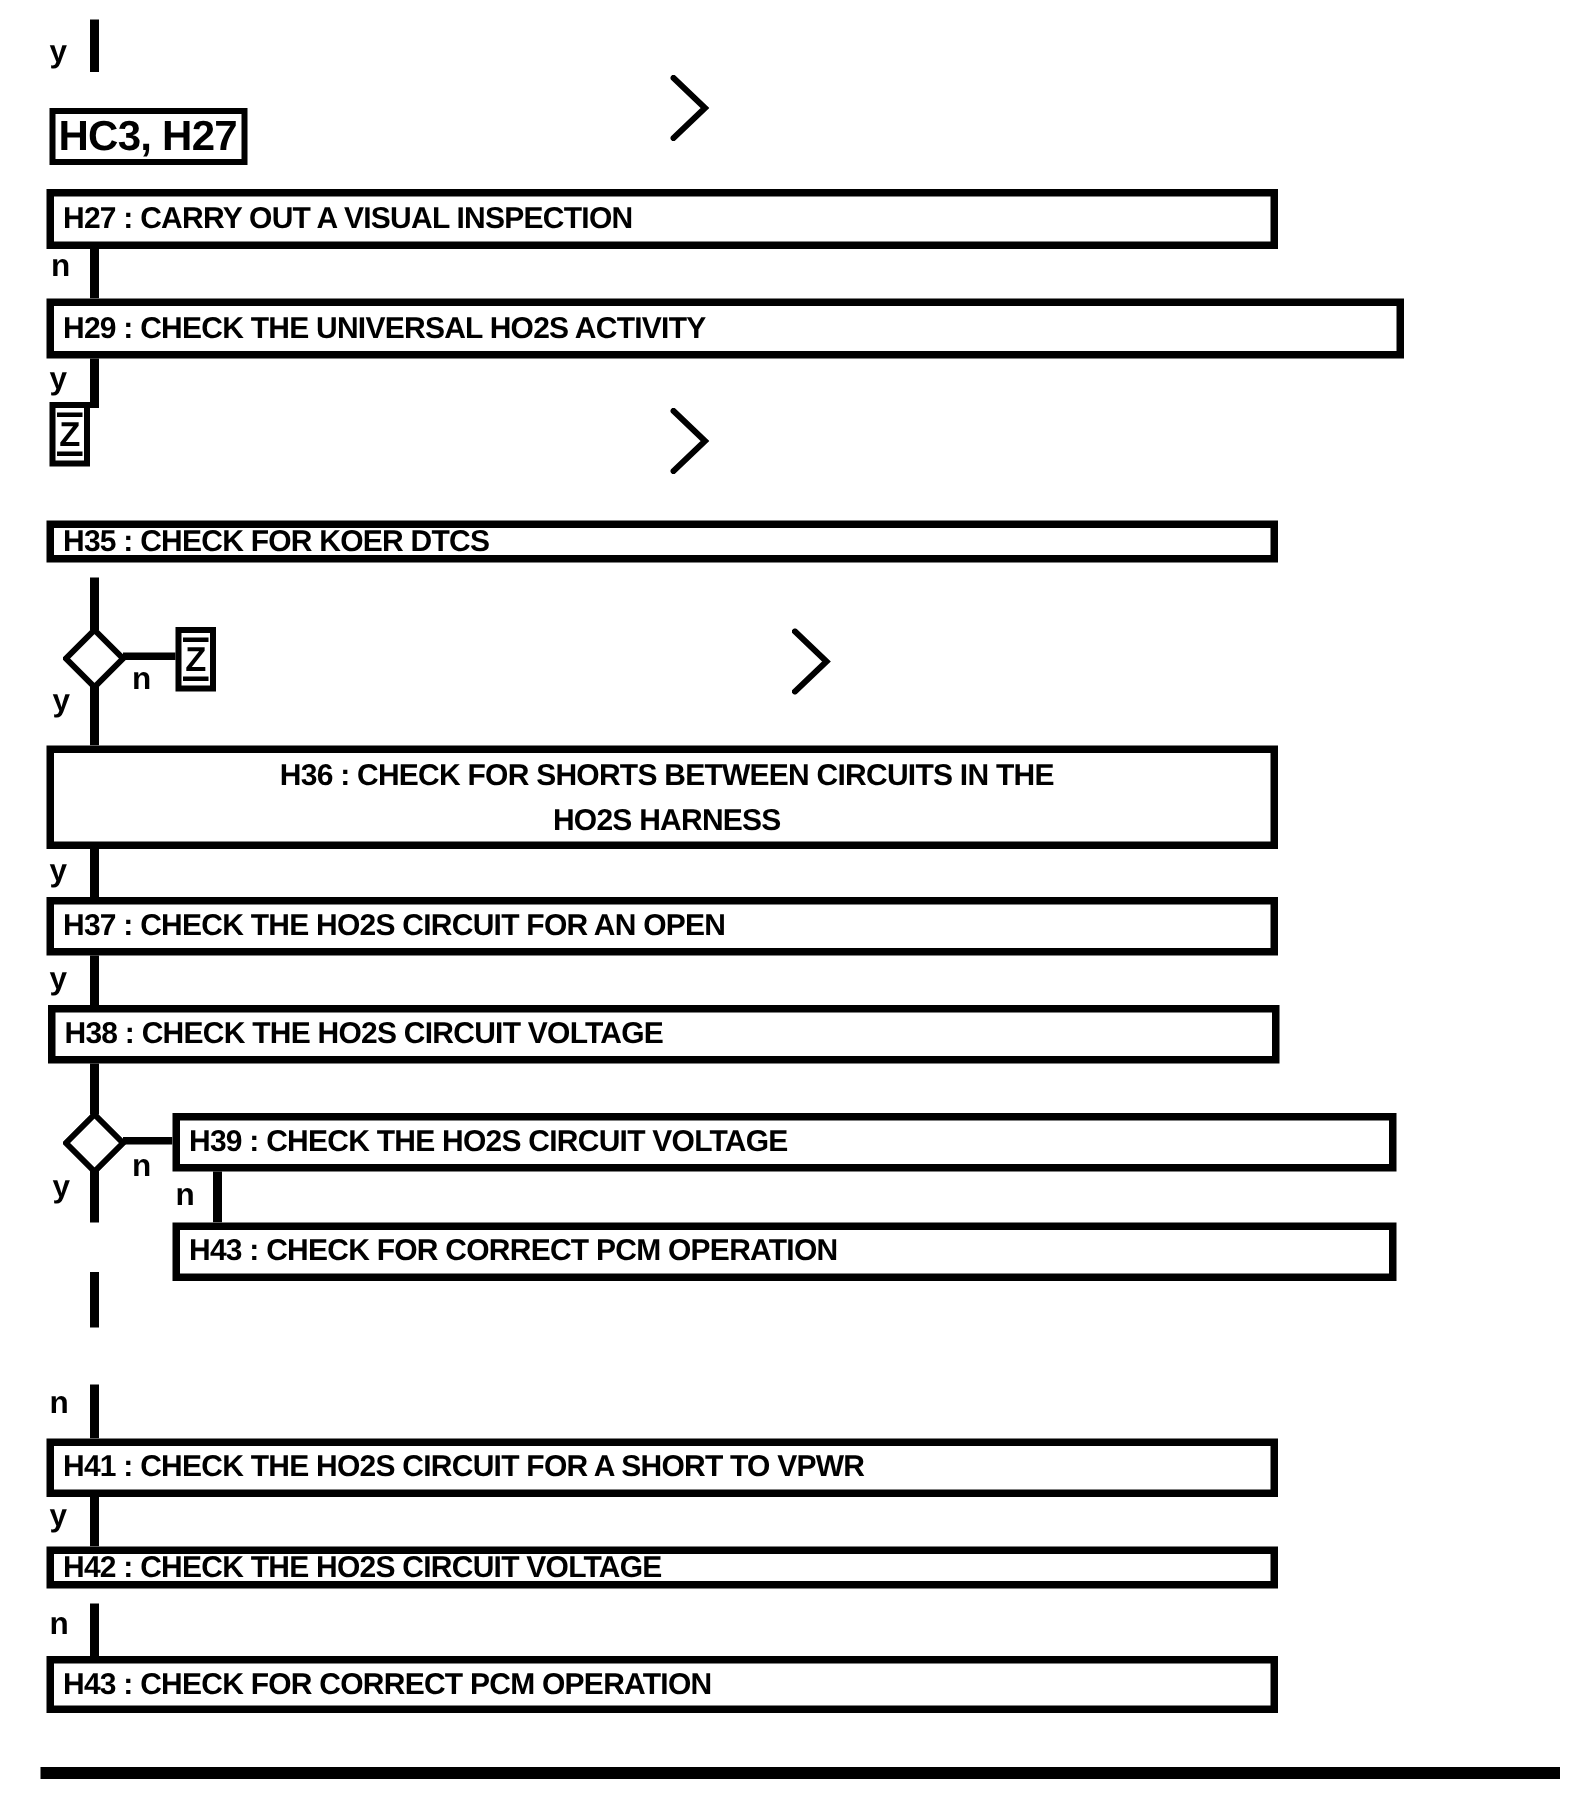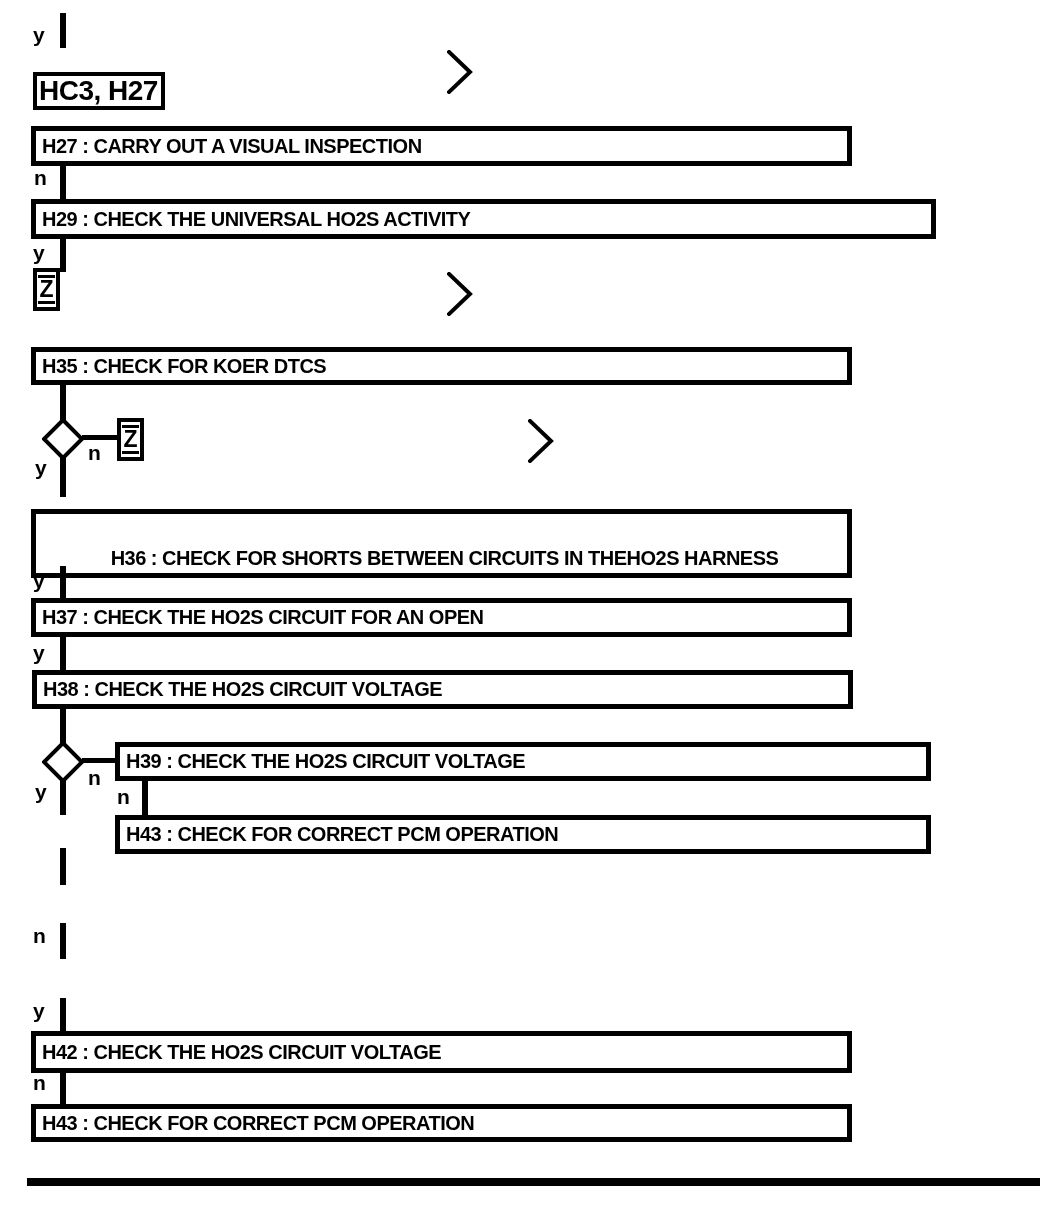--- a/index.html
+++ b/index.html
@@ -6,21 +6,21 @@
   .canvas{
     position:relative;width:1056px;height:1212px;background:#ffffff;
     font-family:"Liberation Sans",sans-serif;font-weight:bold;color:#000000;
     overflow:hidden;
   }
   .box{
     position:absolute;box-sizing:border-box;border:5px solid #000000;background:#ffffff;
     display:flex;align-items:center;padding-left:6px;
     font-size:20px;letter-spacing:-0.5px;white-space:nowrap;
   }
-  .box.multi{flex-direction:row;align-items:flex-end;justify-content:center;line-height:30px;margin-top:12px;}
+  .box.multi{flex-direction:column;align-items:center;justify-content:center;line-height:30px;}
   .startbox{
     position:absolute;box-sizing:border-box;border:4px solid #000000;background:#ffffff;
     display:flex;align-items:center;padding-left:2px;font-size:28px;letter-spacing:-0.5px;white-space:nowrap;margin-top:24px;
   }
   .vline{position:absolute;width:6px;background:#000000;}
   .hline{position:absolute;height:5px;background:#000000;}
   .lbl{position:absolute;font-size:21px;line-height:1;}
   .zbox{
     position:absolute;box-sizing:border-box;width:27px;height:43px;border:4px solid #000000;
     background:#ffffff;display:flex;align-items:center;justify-content:center;
@@ -55,21 +55,21 @@
   <span class="lbl" style="left:33px;top:242px;">y</span>
   <div class="vline" style="left:60px;top:239px;height:33px;"></div>
   <div class="zbox" style="left:33px;top:268px;">
     <span>Z</span>
   </div>
 
   <svg class="shape" style="left:447px;top:272px;" width="26" height="44">
     <polyline points="2,2 23,22 2,42" fill="none" stroke="#000000" stroke-width="4" stroke-linecap="square"></polyline>
   </svg>
 
-  <div class="box" style="left:31px;top:347px;width:821px;height:38px;">
+  <div class="box" style="left:31px;top:347px;width:821px;height:28px;">
     <span>H35 : CHECK FOR KOER DTCS</span>
   </div>
   <div class="vline" style="left:60px;top:385px;height:35px;"></div>
 
   <svg class="shape" style="left:42px;top:418px;" width="42" height="42">
     <polygon points="21,2 40,21 21,40 2,21" fill="#ffffff" stroke="#000000" stroke-width="4"></polygon>
   </svg>
   <div class="hline" style="left:82px;top:435px;width:36px;"></div>
   <span class="lbl" style="left:88px;top:442px;">n</span>
   <div class="zbox" style="left:117px;top:418px;">
@@ -115,24 +115,27 @@
   <div class="vline" style="left:142px;top:781px;height:34px;"></div>
   <div class="box" style="left:115px;top:815px;width:816px;height:39px;">
     <span>H43 : CHECK FOR CORRECT PCM OPERATION</span>
   </div>
 
   <div class="vline" style="left:60px;top:848px;height:37px;"></div>
 
   <span class="lbl" style="left:33px;top:925px;">n</span>
   <div class="vline" style="left:60px;top:923px;height:36px;"></div>
 
+  <div class="box" style="left:31px;top:959px;width:821px;height:39px;">
+    <span>H41 : CHECK THE HO2S CIRCUIT FOR A SHORT TO VPWR</span>
+  </div>
   <span class="lbl" style="left:33px;top:1000px;">y</span>
   <div class="vline" style="left:60px;top:998px;height:33px;"></div>
 
-  <div class="box" style="left:31px;top:1031px;width:821px;height:42px;">
+  <div class="box" style="left:31px;top:1031px;width:821px;height:28px;">
     <span>H42 : CHECK THE HO2S CIRCUIT VOLTAGE</span>
   </div>
   <span class="lbl" style="left:33px;top:1072px;">n</span>
   <div class="vline" style="left:60px;top:1069px;height:35px;"></div>
 
   <div class="box" style="left:31px;top:1104px;width:821px;height:38px;">
     <span>H43 : CHECK FOR CORRECT PCM OPERATION</span>
   </div>
 
   <div style="position:absolute;left:27px;top:1178px;width:1013px;height:8px;background:#000000;"></div>

